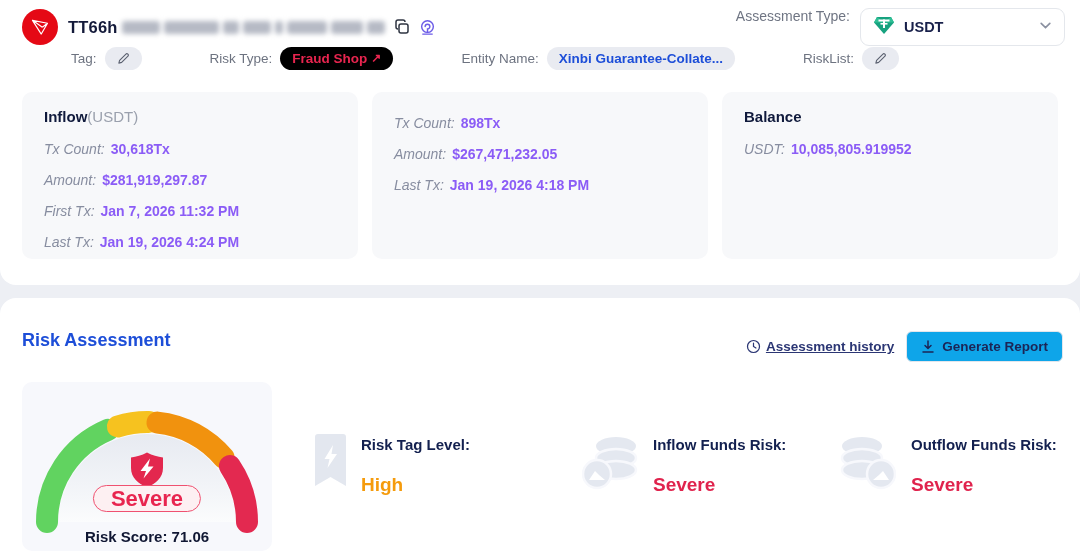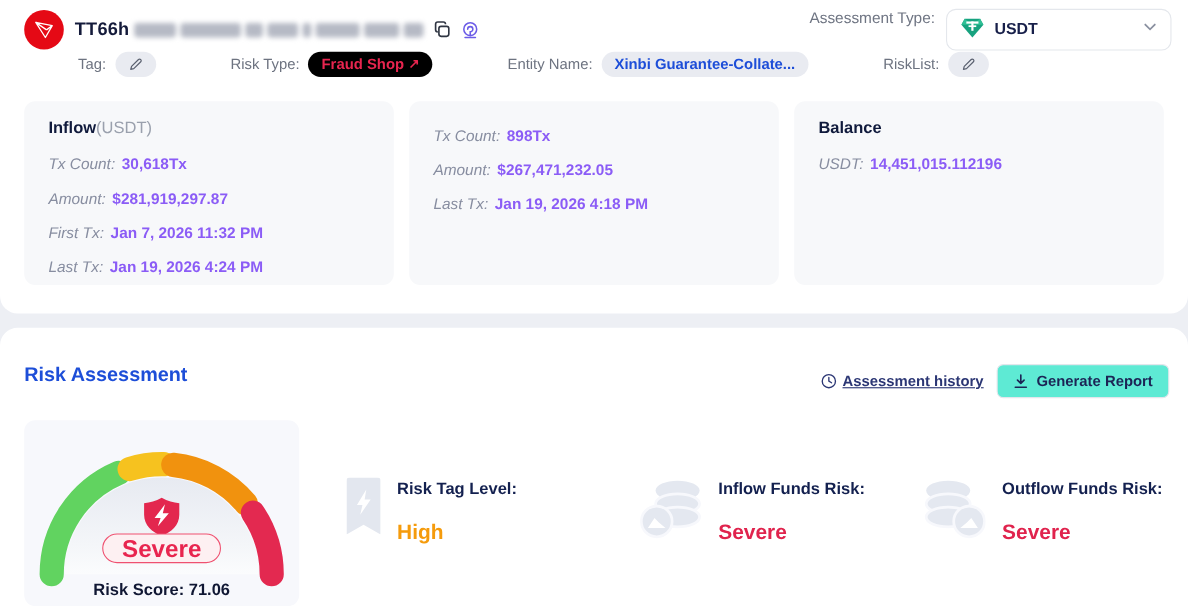--- a/index.html
+++ b/index.html
@@ -54,21 +54,21 @@
   .stat-row { line-height:31px; font-size:14px; white-space:nowrap; }
   .stat-row .sl { color:#878da0;font-style:italic; }
   .stat-row .sv { color:#8b5cf6; font-weight:bold; margin-left:6px; }
 
   
   .ra-title { position:absolute; top:32px; left:22px; font-size:18px; font-weight:bold; color:#1d4ed8; }
   .ra-actions { position:absolute; top:33px; right:17px; display:flex; align-items:center; }
   .history-link { display:flex; align-items:center; font-size:13.5px; color:#2b3674; font-weight:bold; cursor:pointer; }
   .history-link span { text-decoration:underline; margin-left:5px; }
   .report-btn {
-    margin-left:12px; height:31px; background:#5eead4; border:1px solid #e3e6ec; border-radius:6px;
+    margin-left:12px; height:31px; background:#0ea5e9; border:1px solid #e3e6ec; border-radius:6px;
     display:flex; align-items:center; padding:0 14px; cursor:pointer;
     font-size:13.5px; font-weight:bold; color:#1c2455;
   }
   .report-btn span { margin-left:7px; }
 
   .gauge-card {
     position:absolute; top:84px; left:22px; width:250px; height:169px;
     background:#f7f8fc; border-radius:10px; overflow:hidden;
   }
   .gauge-card svg { position:absolute; top:0; left:0; }
@@ -182,21 +182,21 @@
     </div>
 
     <div class="stat-card c2">
       <div class="stat-row"><span class="sl">Tx Count:</span><span class="sv">898Tx</span></div>
       <div class="stat-row"><span class="sl">Amount:</span><span class="sv">$267,471,232.05</span></div>
       <div class="stat-row"><span class="sl">Last Tx:</span><span class="sv">Jan 19, 2026 4:18 PM</span></div>
     </div>
 
     <div class="stat-card c3">
       <div class="stat-title"><span>Balance</span></div>
-      <div class="stat-row"><span class="sl">USDT:</span><span class="sv">14,451,015.112196</span></div>
+      <div class="stat-row"><span class="sl">USDT:</span><span class="sv">10,085,805.919952</span></div>
     </div>
   </section>
 
   <section class="panel panel-bottom">
 
     <div class="ra-title">Risk Assessment</div>
 
     <div class="ra-actions">
       <span class="history-link">
         <svg width="15" height="15" viewBox="0 0 16 16">

